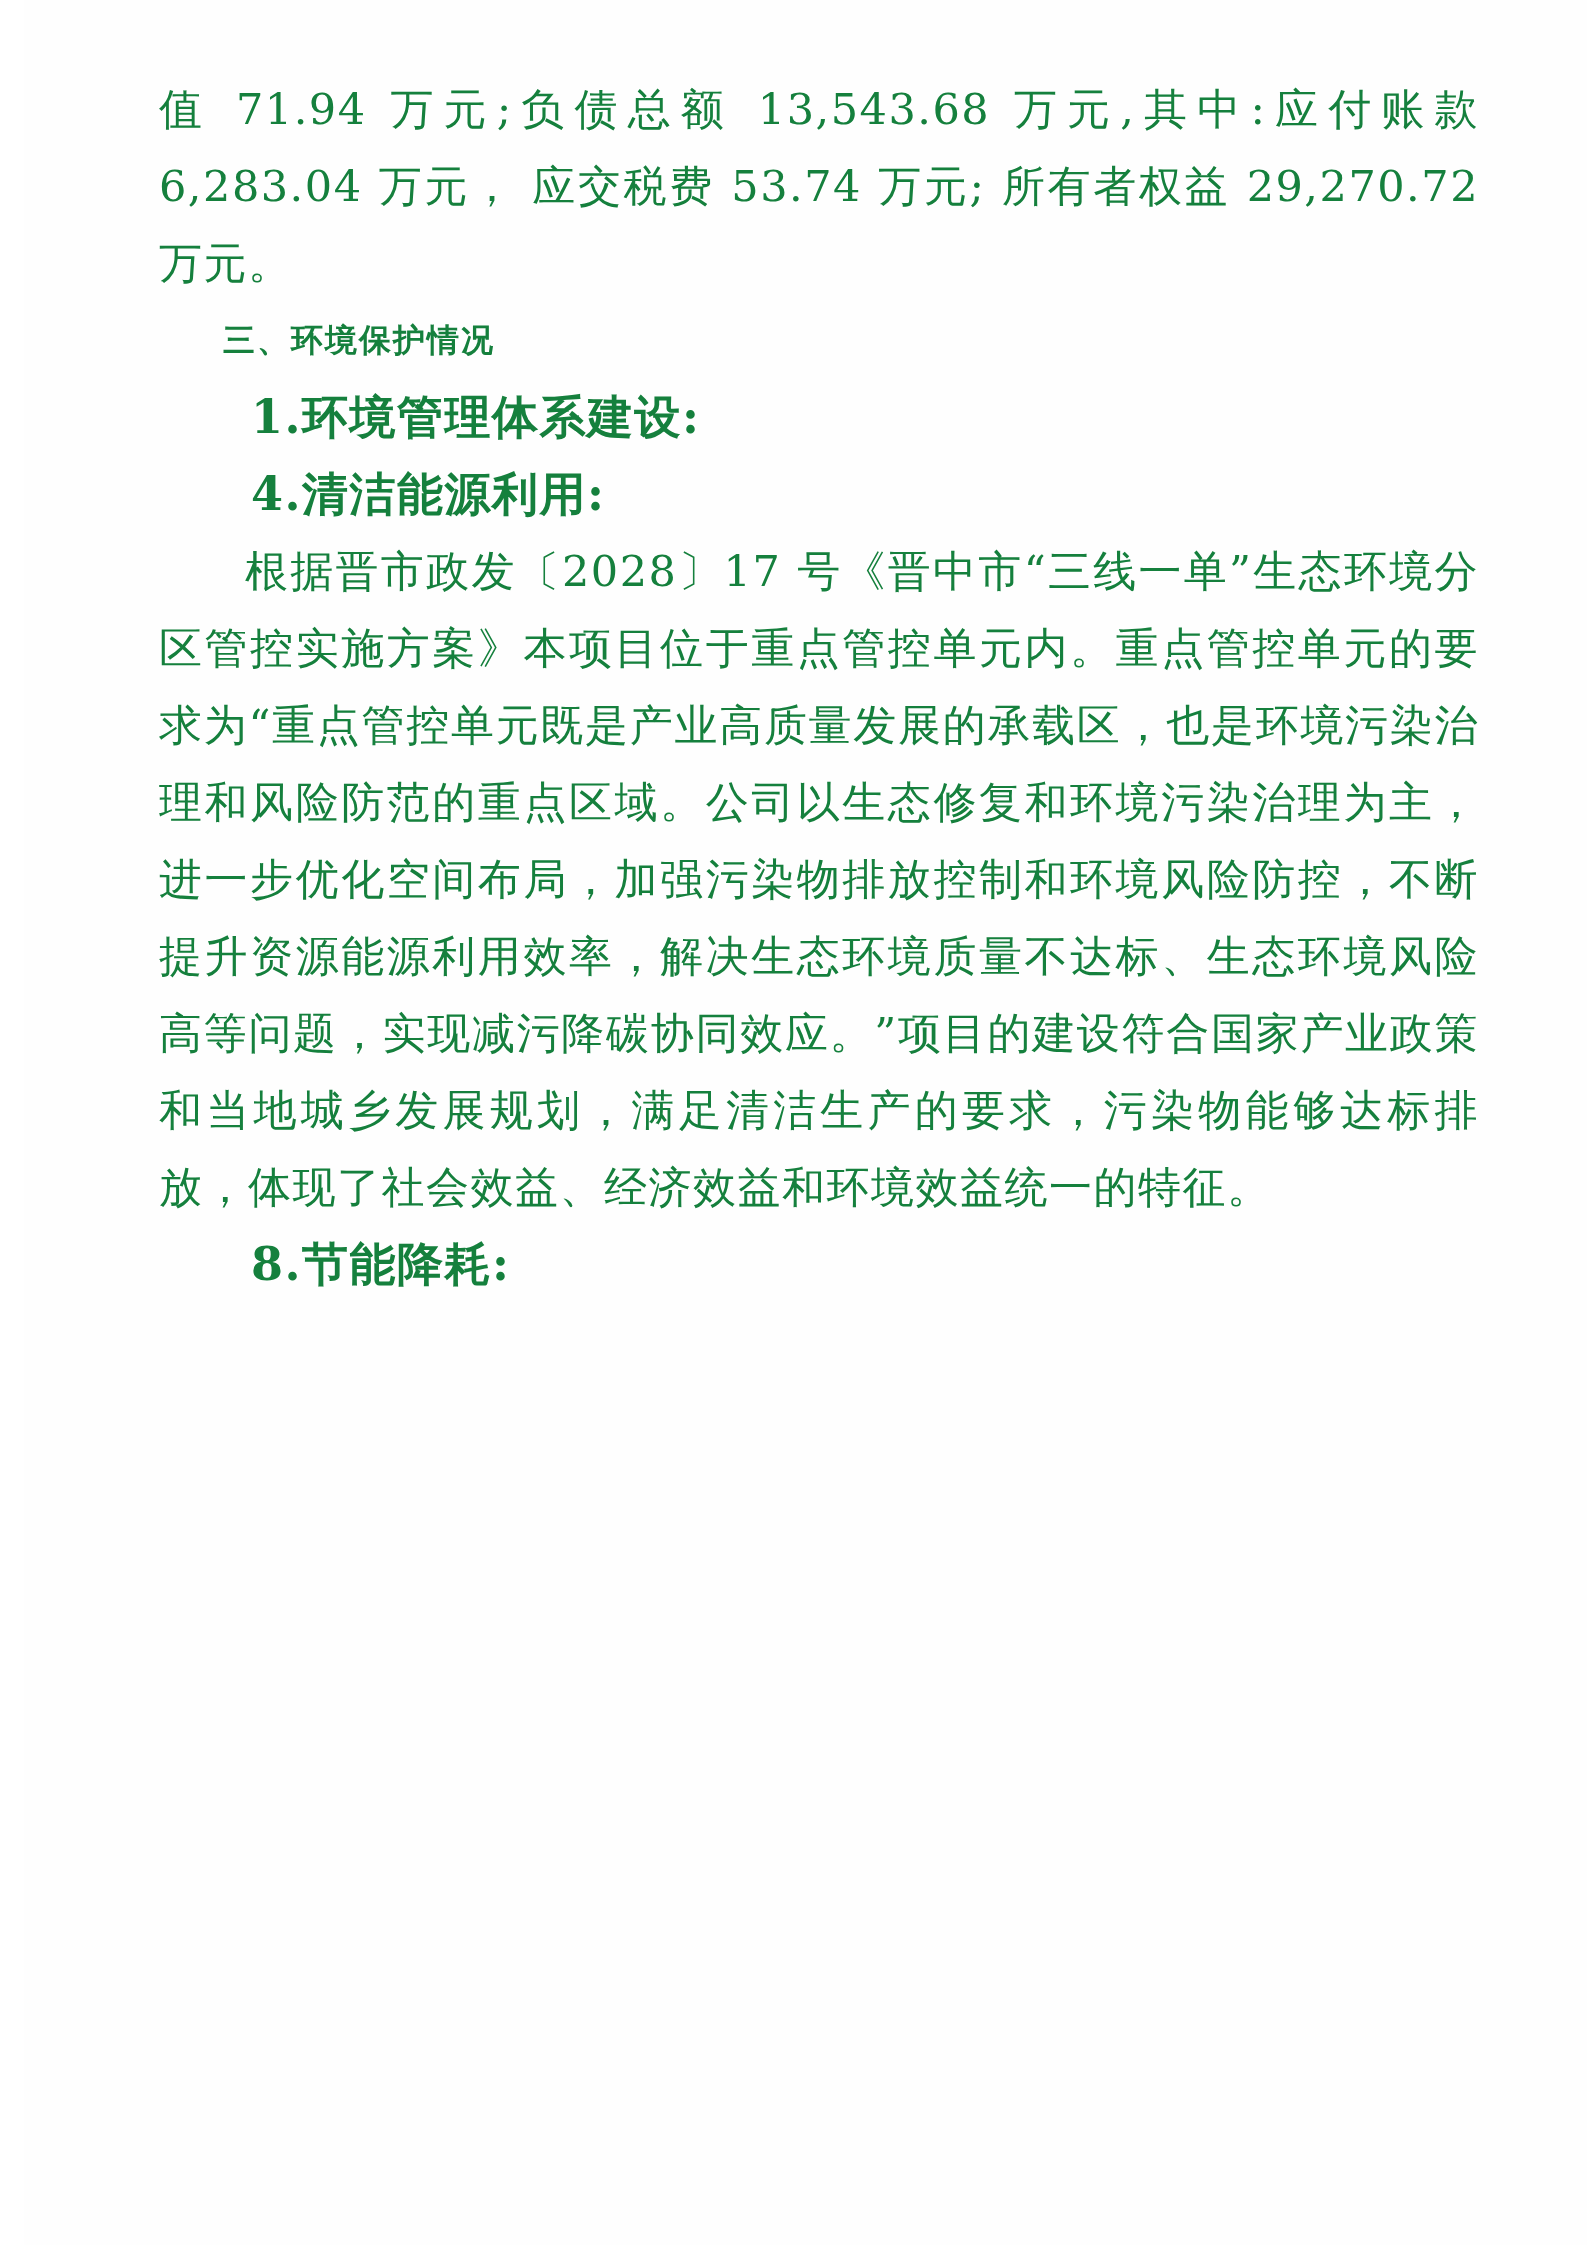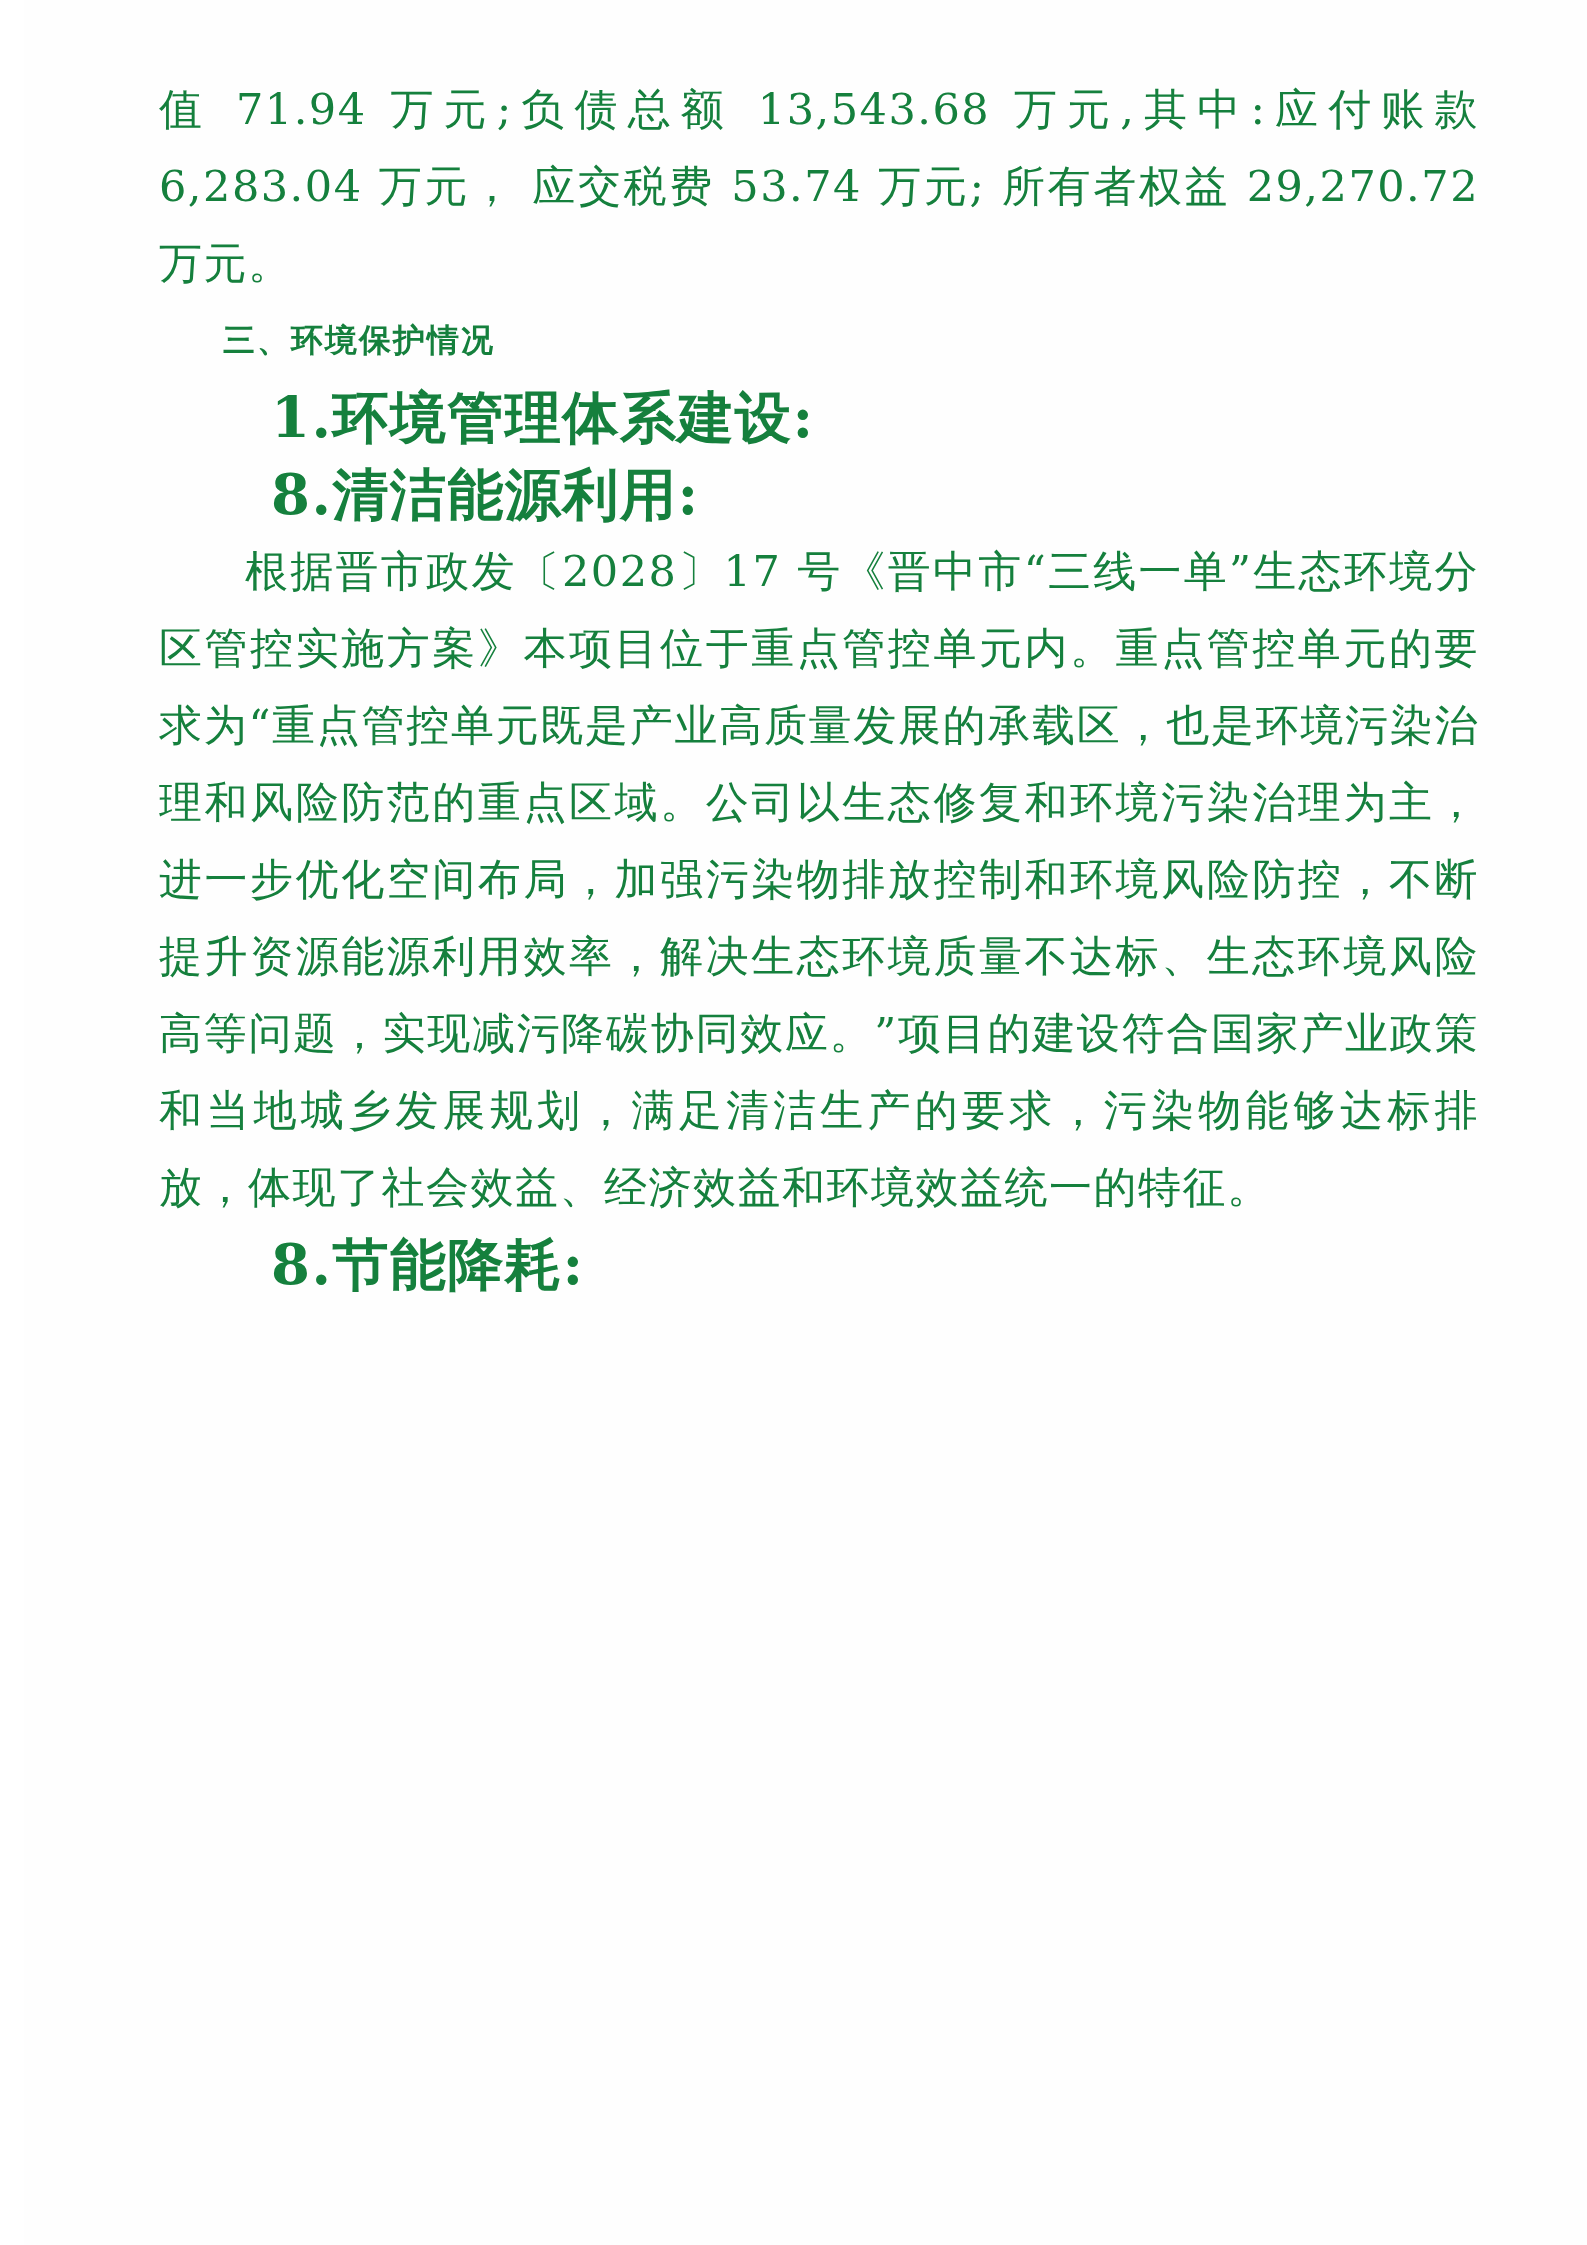--- a/index.html
+++ b/index.html
@@ -37,42 +37,42 @@
     font-weight: 700;
     font-size: 32px;
     line-height: 77px;
     letter-spacing: 2px;
     text-indent: 2em;
     margin: 0;
   }
   .sub-heading {
     font-family: "DejaVu Serif", "Liberation Serif", serif;
     font-weight: 700;
-    font-size: 56px;
+    font-size: 46px;
     line-height: 77px;
     letter-spacing: 1.5px;
     text-indent: 2em;
     margin: 0;
   }
 </style>
 </head>
 <body>
 
 <div class="page">
 
   <p class="body-text indent-none">值 71.94 万元;负债总额 13,543.68 万元,其中:应付账款 6,283.04 万元， 应交税费 53.74 万元; 所有者权益 29,270.72 万元。</p>
 
   <h2 class="section-heading">三、环境保护情况</h2>
 
   <div>
     <h3 class="sub-heading">1.环境管理体系建设:</h3>
   </div>
 
   <div>
-    <h3 class="sub-heading">8.清洁能源利用:</h3>
+    <h3 class="sub-heading">4.清洁能源利用:</h3>
     <p class="body-text indent-2em">根据晋市政发〔2028〕17 号《晋中市“三线一单”生态环境分区管控实施方案》本项目位于重点管控单元内。重点管控单元的要求为“重点管控单元既是产业高质量发展的承载区，也是环境污染治理和风险防范的重点区域。公司以生态修复和环境污染治理为主，进一步优化空间布局，加强污染物排放控制和环境风险防控，不断提升资源能源利用效率，解决生态环境质量不达标、生态环境风险高等问题，实现减污降碳协同效应。”项目的建设符合国家产业政策和当地城乡发展规划，满足清洁生产的要求，污染物能够达标排放，体现了社会效益、经济效益和环境效益统一的特征。</p>
   </div>
 
   <div>
     <h3 class="sub-heading">8.节能降耗:</h3>
   </div>
 
 </div>
 
 </body></html>

